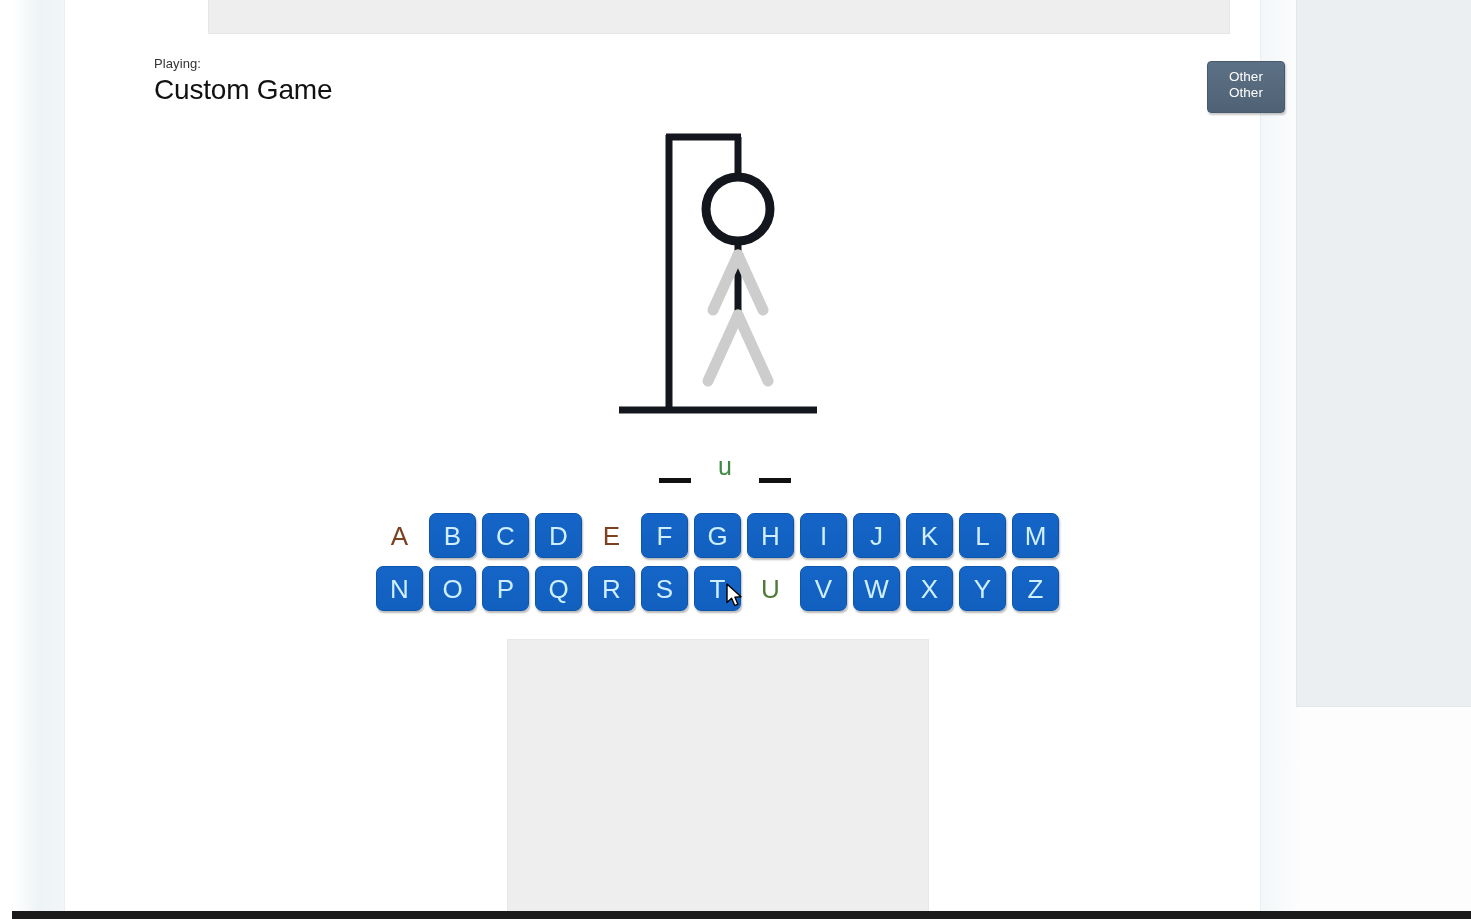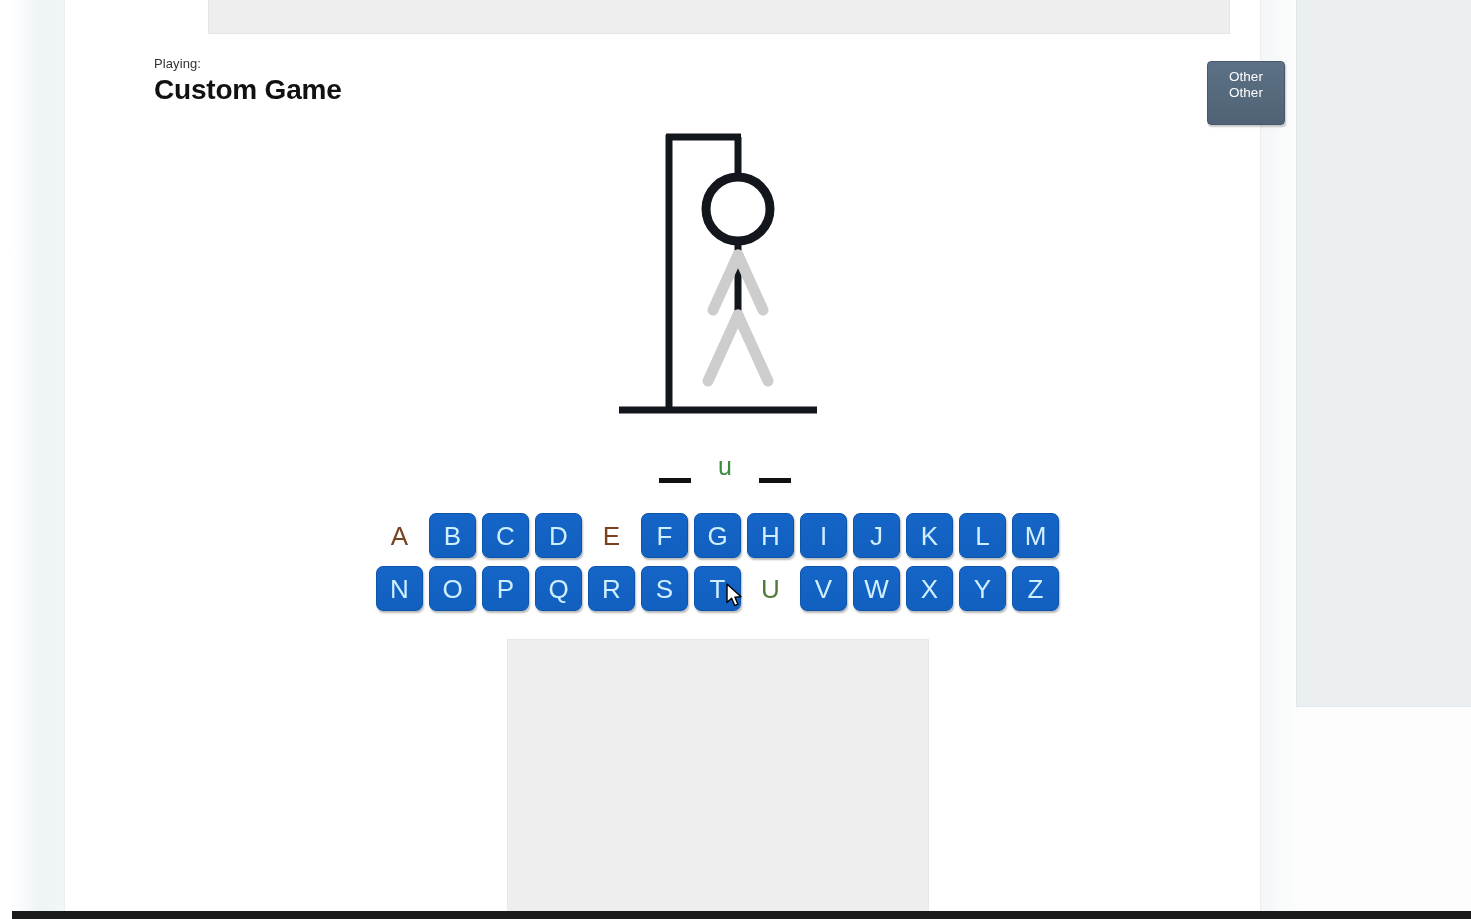--- a/index.html
+++ b/index.html
@@ -70,30 +70,30 @@
     width: 1060px;
   }
   .playing-label {
     font-size: 13px;
     color: #333333;
     line-height: 16px;
     letter-spacing: 0.1px;
   }
   .game-title {
     font-size: 28px;
-    font-weight: bold;
+    font-weight: normal;
     color: #111111;
     line-height: 34px;
     margin-top: 1px;
     letter-spacing: -0.2px;
   }
 
   .other-games-btn {
     position: absolute; left: 1142px; top: 61px;
-    width: 78px; height: 64px;
+    width: 78px; height: 52px;
     background: linear-gradient(to bottom, #5d7186 0%, #4f6275 100%);
     border: 1px solid #47596b;
     border-radius: 4px;
     color: #ffffff;
     font-size: 13.5px;
     line-height: 16px;
     text-align: center;
     padding-top: 7px;
     box-shadow: 1px 2px 2px rgba(0,0,0,0.22);
     cursor: pointer;

